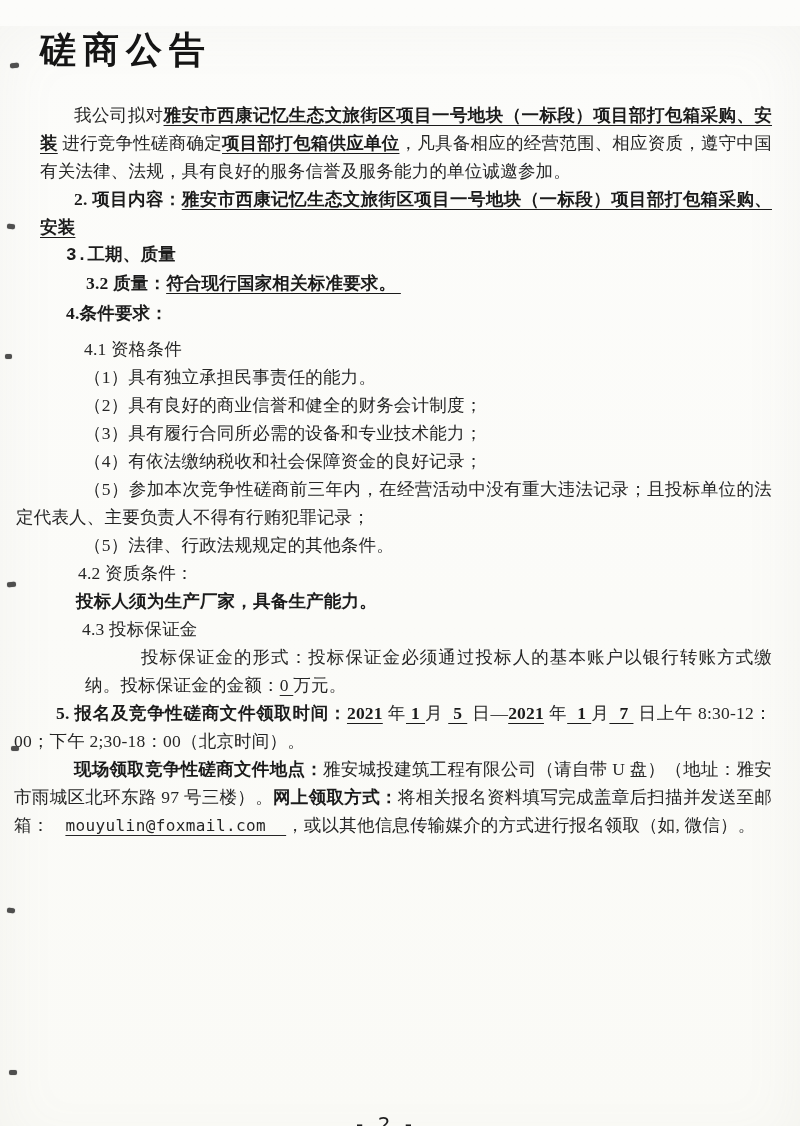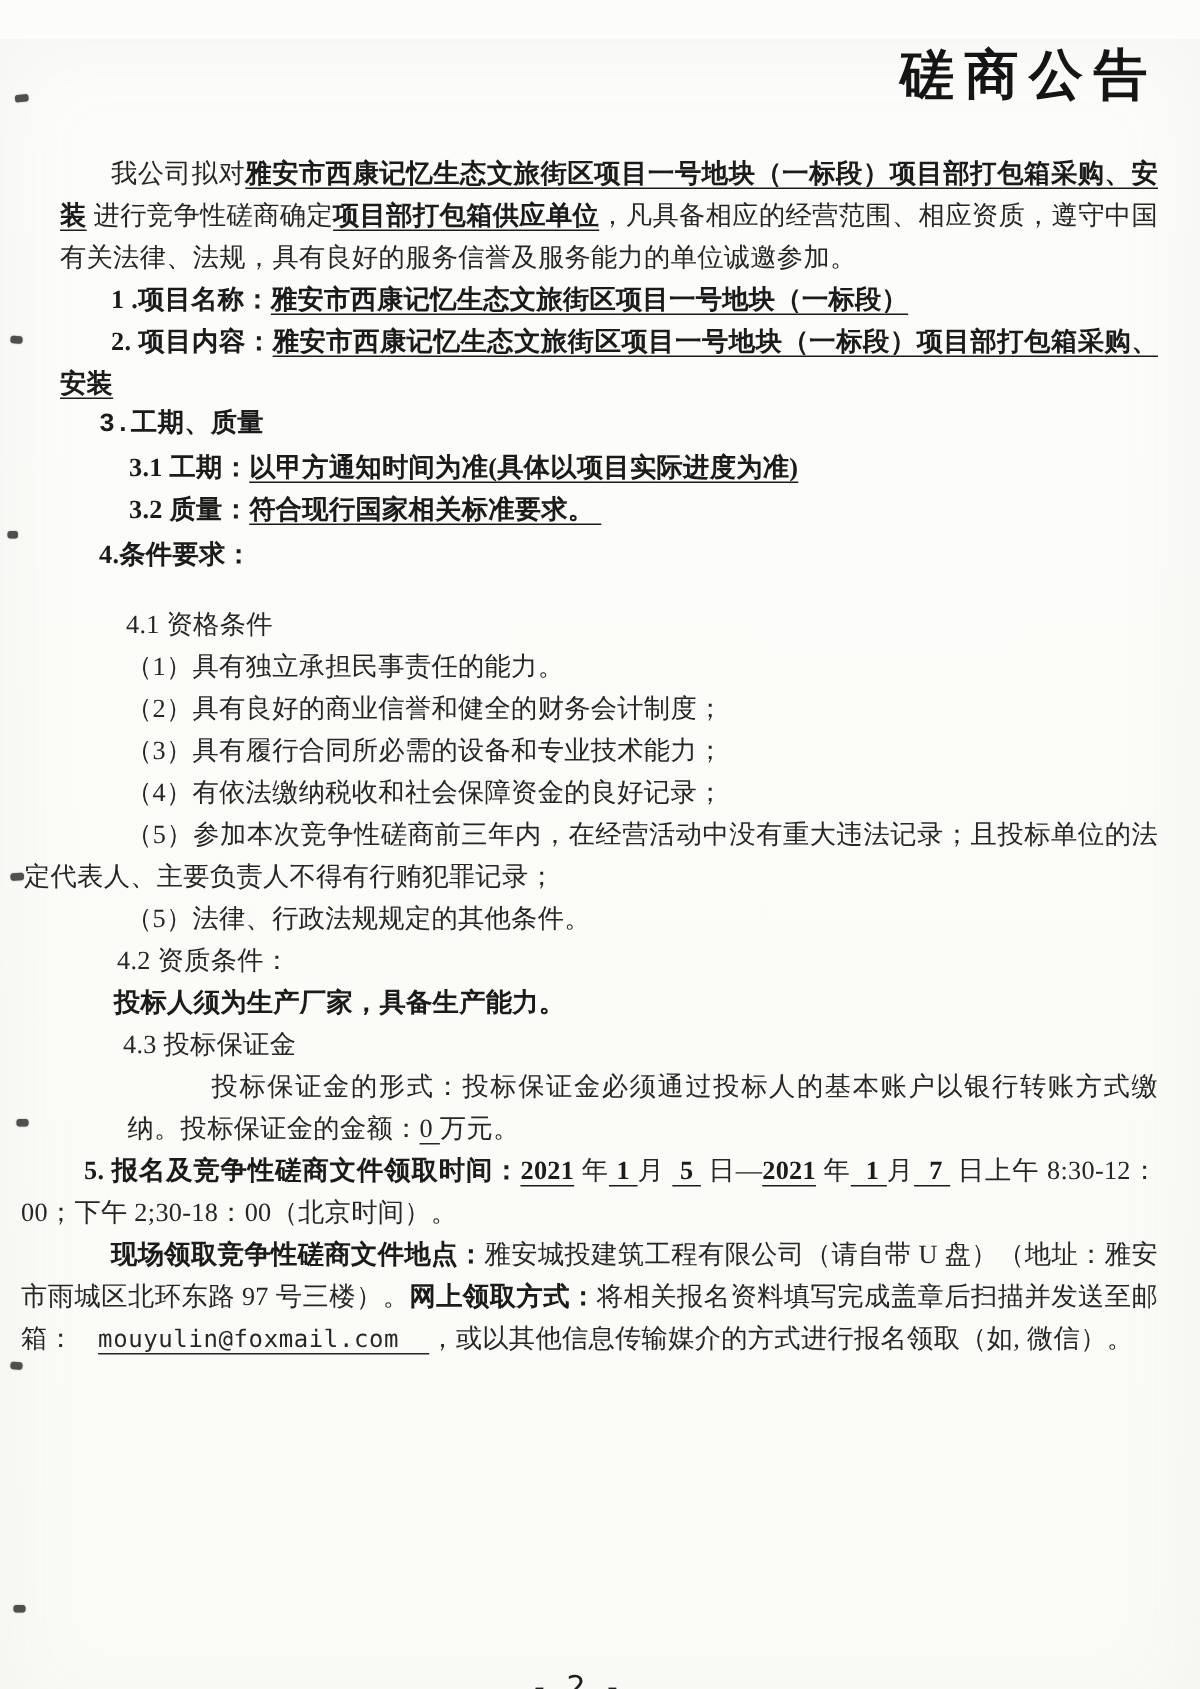--- a/index.html
+++ b/index.html
@@ -12,21 +12,21 @@
   }
   .page{
     position:relative;
     width:100%;height:100%;
     padding:0 28px 0 40px;
     box-sizing:border-box;
     box-shadow:inset 0 0 60px rgba(150,150,140,0.08);
   }
   .title{
     margin:26px 0 26px 0;
-    text-align:right;
+    text-align:left;
     font-size:36px;
     font-weight:700;
     letter-spacing:7px;
     color:#151515;
   }
   .para{
     margin:0;
     font-size:17.5px;
     letter-spacing:0.2px;
     line-height:28px;
@@ -36,21 +36,21 @@
   .u{text-decoration:underline;text-underline-offset:4px;text-decoration-thickness:1.4px;}
   .m{font-family:"DejaVu Sans Mono","Liberation Mono",monospace;font-size:16px;letter-spacing:0.4px;margin-left:16px;}
   
   .pi  {text-indent:34px;}
   .p1  {text-indent:34px;}
   .p2  {text-indent:34px;}
   .s3  {text-indent:26px;font-family:Liberation Mono, monospace;}
   .s31 {text-indent:46px;}
   .s32 {text-indent:46px;}
   .s4  {text-indent:26px;margin-top:2px;}
-  .s41 {text-indent:44px;margin-top:19px;}
+  .s41 {text-indent:44px;margin-top:8px;}
   .q   {text-indent:44px;}
   
   .z1{margin-left:-24px;}
   .z2{margin-left:-26px;}
   .q5i {text-indent:68px;}
   .q6i {text-indent:68px;}
   .s42 {text-indent:62px;}
   .man {text-indent:60px;}
   .s43 {text-indent:66px;font-family:Liberation Serif, serif;}
   .dep {text-indent:56px;margin-left:45px;}
@@ -84,24 +84,22 @@
   <span class="art a2"></span>
   <span class="art a3"></span>
   <span class="art a4"></span>
   <span class="art a5"></span>
   <span class="art a6"></span>
   <span class="art a7"></span>
 
   <h1 class="title">磋商公告</h1>
 
   <p class="para pi"><span>我公司拟对</span><span class="b u">雅安市西康记忆生态文旅街区项目一号地块（一标段）项目部打包箱采购、安装</span><span> 进行竞争性磋商确定</span><span class="b u">项目部打包箱供应单位</span><span>，凡具备相应的经营范围、相应资质，遵守中国有关法律、法规，具有良好的服务信誉及服务能力的单位诚邀参加。</span></p>
-  <p class="para p1"><span class="b">1 .项目名称：</span><span class="b u">雅安市西康记忆生态文旅街区项目一号地块（一标段）</span></p>
   <p class="para p2"><span class="b">2. 项目内容：</span><span class="b u">雅安市西康记忆生态文旅街区项目一号地块（一标段）项目部打包箱采购、安装</span></p>
   <p class="para s3"><span class="b">3.工期、质量</span></p>
-  <p class="para s31"><span class="b">3.1 工期：</span><span class="b u">以甲方通知时间为准(具体以项目实际进度为准)</span></p>
   <p class="para s32"><span class="b">3.2 质量：</span><span class="b u">符合现行国家相关标准要求。&nbsp;</span></p>
   <p class="para s4"><span class="b">4.条件要求：</span></p>
   <p class="para s41"><span>4.1 资格条件</span></p>
   <p class="para q"><span>（1）具有独立承担民事责任的能力。</span></p>
   <p class="para q"><span>（2）具有良好的商业信誉和健全的财务会计制度；</span></p>
   <p class="para q"><span>（3）具有履行合同所必需的设备和专业技术能力；</span></p>
   <p class="para q"><span>（4）有依法缴纳税收和社会保障资金的良好记录；</span></p>
   <p class="para q5i z1"><span>（5）参加本次竞争性磋商前三年内，在经营活动中没有重大违法记录；且投标单位的法定代表人、主要负责人不得有行贿犯罪记录；</span></p>
   <p class="para q6i z1"><span>（5）法律、行政法规规定的其他条件。</span></p>
   <p class="para s42 z1"><span>4.2 资质条件：</span></p>

